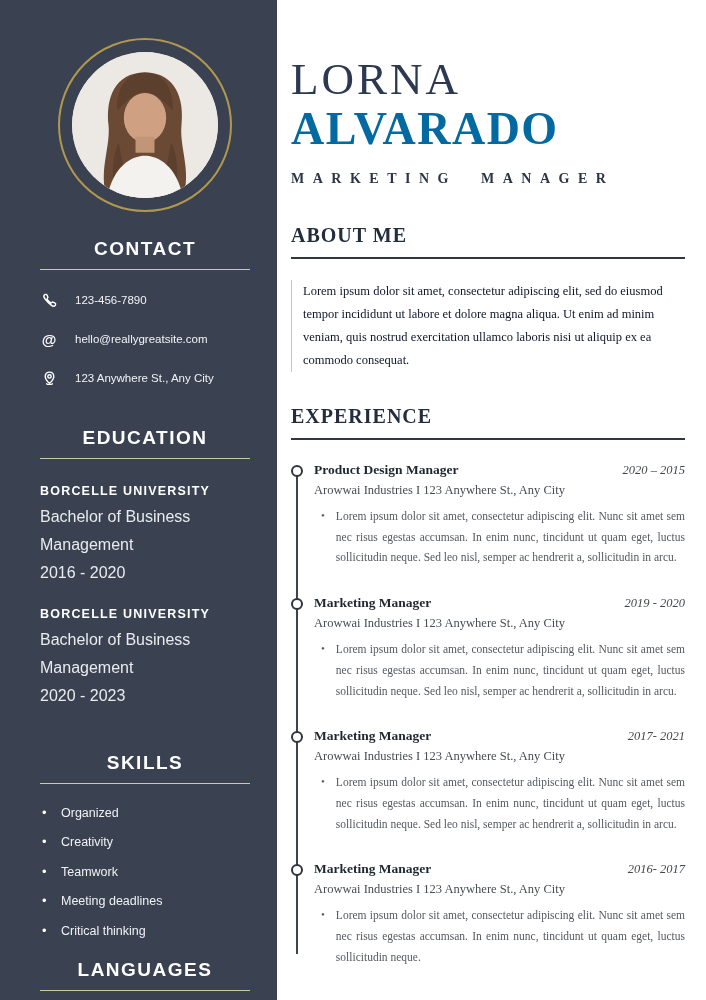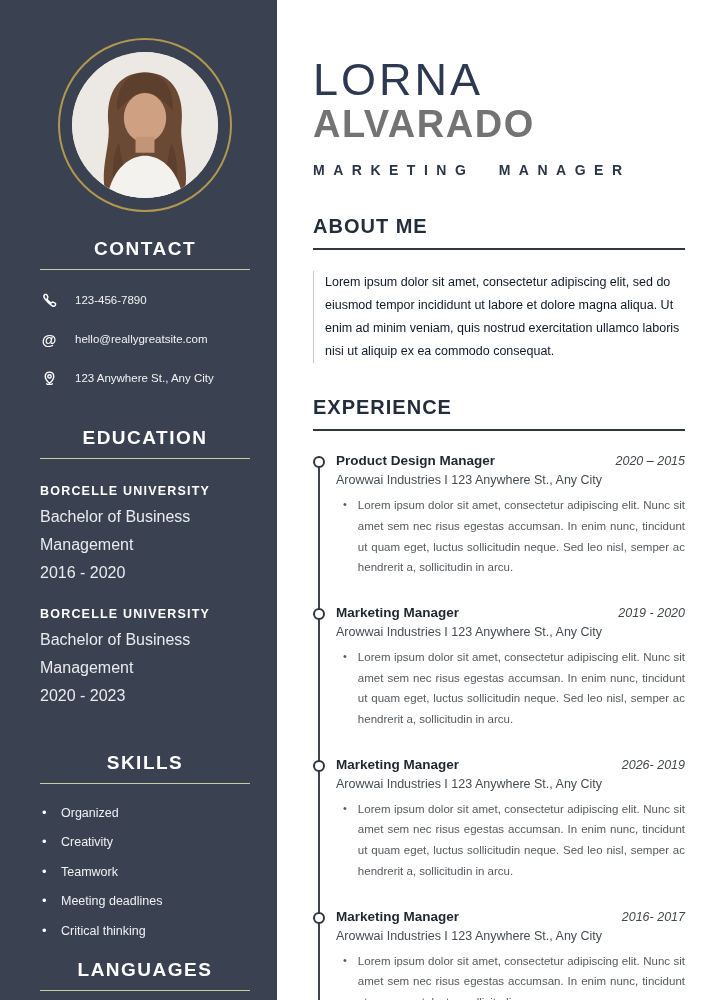--- a/index.html
+++ b/index.html
@@ -50,29 +50,29 @@
   .side-list { list-style:none; margin-top:22px; }
   .side-list li {
     position:relative; padding-left:21px; margin-bottom:15.5px;
     font-size:12.5px; color:#f0f1f3;
   }
   .side-list li::before {
     content:"•"; position:absolute; left:2px; top:-1px; color:#ffffff; font-size:13px;
   }
 
   
-  .main { flex:1; padding:57px 21px 0 36px; }
+  .main { flex:1; padding:57px 21px 0 14px;font-family:Liberation Serif, serif; }
 
   .name-first {
     font-size:45px; font-weight:300; letter-spacing:3px;
     color:#2D3950; line-height:1.0;
   }
   .name-last {
-    font-size:38px; font-weight:800; letter-spacing:1.5px;
-    color:#737373; line-height:1.1; margin-top:2px;
+    font-size:46px; font-weight:800; letter-spacing:1.5px;
+    color:#0369a1; line-height:1.1; margin-top:2px;
   }
   .role {
     font-size:14px; font-weight:700; letter-spacing:8.5px; word-spacing:12px;
     color:#2B3545; margin-top:16px;
   }
 
   .main-section { margin-top:37px; }
   .main-heading {
     font-size:20px; font-weight:700; letter-spacing:1px; color:#232D3B;
   }
@@ -239,21 +239,21 @@
           <div class="exp-bullet">
             <span class="dot">•</span>
             <p>Lorem ipsum dolor sit amet, consectetur adipiscing elit. Nunc sit amet sem nec risus egestas accumsan. In enim nunc, tincidunt ut quam eget, luctus sollicitudin neque. Sed leo nisl, semper ac hendrerit a, sollicitudin in arcu.</p>
           </div>
         </article>
 
         <article class="exp-item">
           <span class="exp-marker"></span>
           <div class="exp-head">
             <span class="exp-title">Marketing Manager</span>
-            <span class="exp-dates">2026- 2019</span>
+            <span class="exp-dates">2017- 2021</span>
           </div>
           <div class="exp-company">Arowwai Industries I 123 Anywhere St., Any City</div>
           <div class="exp-bullet">
             <span class="dot">•</span>
             <p>Lorem ipsum dolor sit amet, consectetur adipiscing elit. Nunc sit amet sem nec risus egestas accumsan. In enim nunc, tincidunt ut quam eget, luctus sollicitudin neque. Sed leo nisl, semper ac hendrerit a, sollicitudin in arcu.</p>
           </div>
         </article>
 
         <article class="exp-item" style="margin-bottom:0;">
           <span class="exp-marker"></span>

